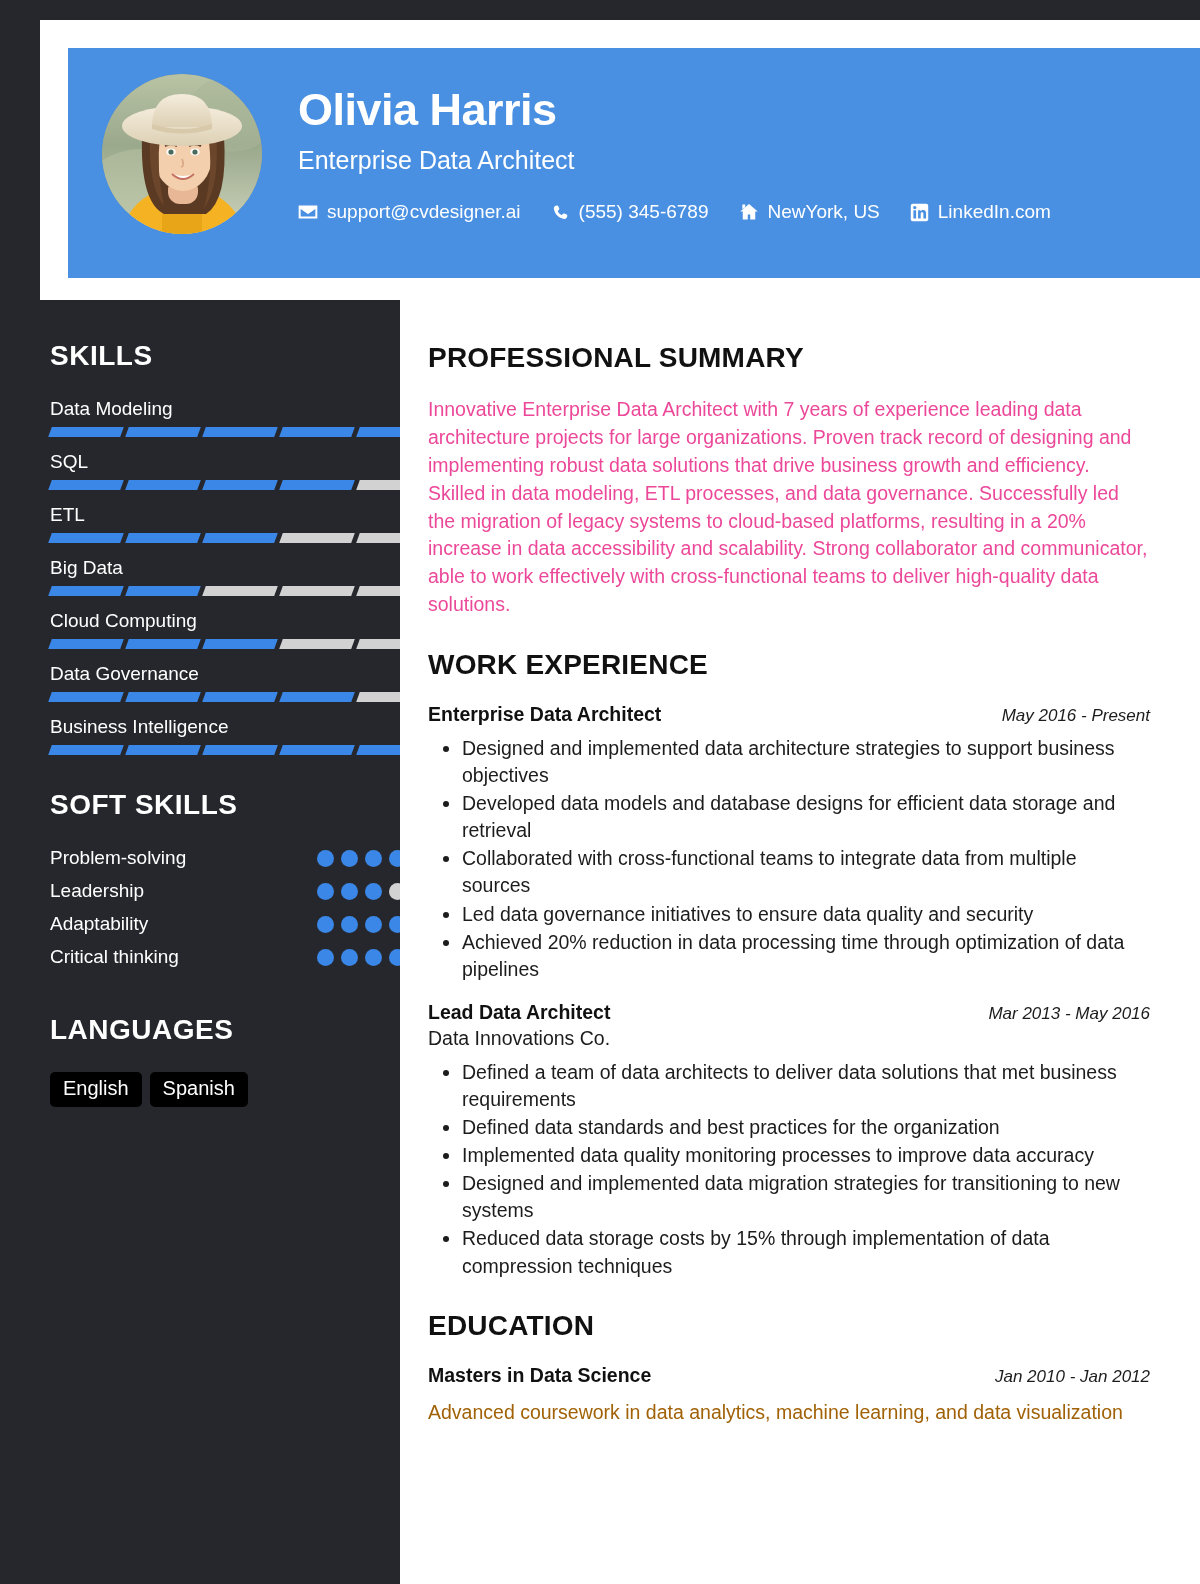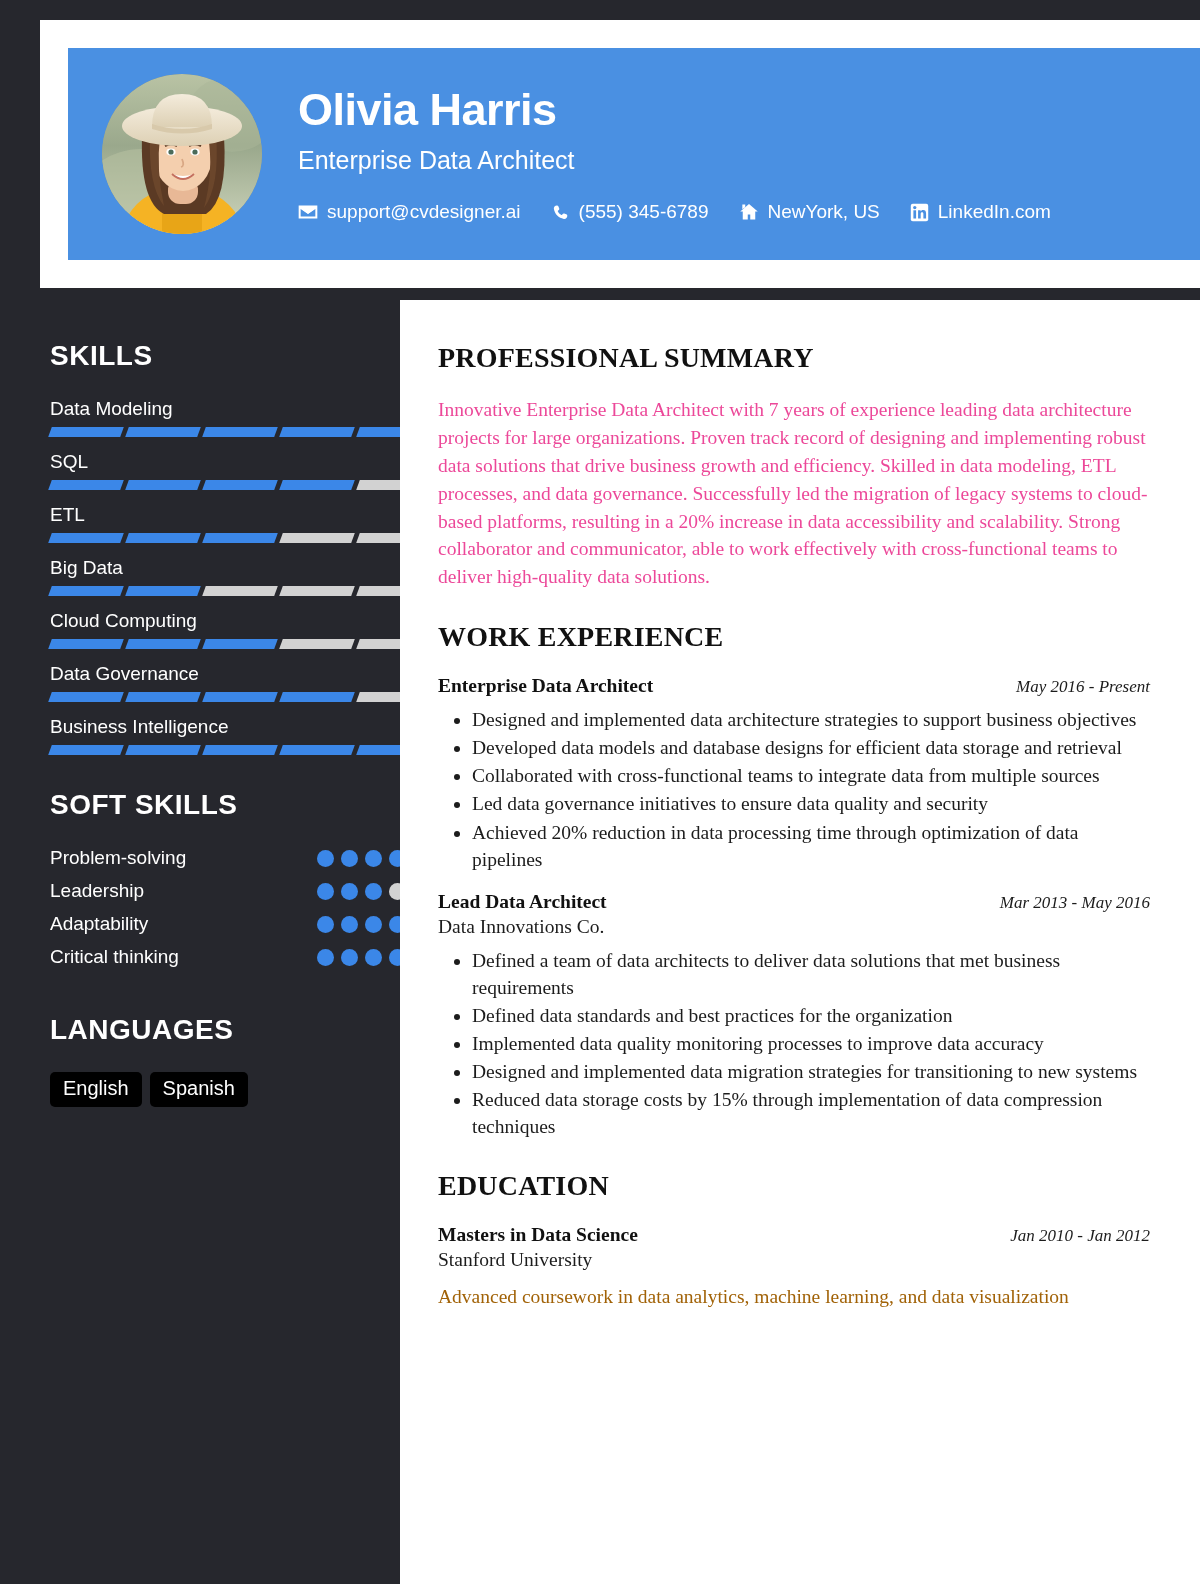--- a/index.html
+++ b/index.html
@@ -13,21 +13,21 @@
 
   
   .header-wrap {
     position: absolute; left: 40px; top: 20px; right: 0px;
     background: #ffffff;
     padding: 28px 0 28px 28px;
   }
   .header {
     background: #4a90e2;
     display: flex; align-items: center;
-    padding: 26px 30px 26px 34px;
+    padding: 26px 30px 44px 34px;
     min-height: 212px;
   }
   .avatar {
     width: 160px; height: 160px; min-width: 160px;
     border-radius: 50%;
     overflow: hidden;
     position: relative;
     background: #9aa48c;
   }
   .avatar svg { display: block; width: 100%; height: 100%; }
@@ -80,24 +80,23 @@
   .lang {
     background: #000000; color: #ffffff;
     font-size: 20px; padding: 5px 13px 7px 13px;
     border-radius: 5px;
   }
 
   
   .main {
     position: absolute; left: 400px; top: 300px; right: 0; bottom: 0;
     background: #ffffff;
-    padding: 42px 50px 0 38px;
+    padding: 42px 50px 0 28px;
     color: #1c1c1c;
     overflow: hidden;
-    font-family: Liberation Serif, serif;
   }
   .main-h {
     font-size: 28px; font-weight: bold; letter-spacing: 0.2px;
     margin-bottom: 22px; color: #111111;
   }
   .summary { font-size: 19.5px; line-height: 1.43; color: #ec4899; }
 
   .sec { margin-top: 30px; }
   .entry { margin-bottom: 8px; }
   .entry-top { display: flex; justify-content: space-between; align-items: baseline; }
@@ -383,20 +382,19 @@
     </div>
 
     <div class="sec">
       <div class="main-h">EDUCATION</div>
       <div id="edu-list">
           <div class="entry">
             <div class="entry-top">
               <div class="role">Masters in Data Science</div>
               <div class="dates">Jan 2010 - Jan 2012</div>
             </div>
-            <div class="org">Stanford University</div>
             <div class="edu-desc">Advanced coursework in data analytics, machine learning, and data visualization</div>
           </div>
         </div>
     </div>
 
   </div>
 </div>
 
 </body></html>

